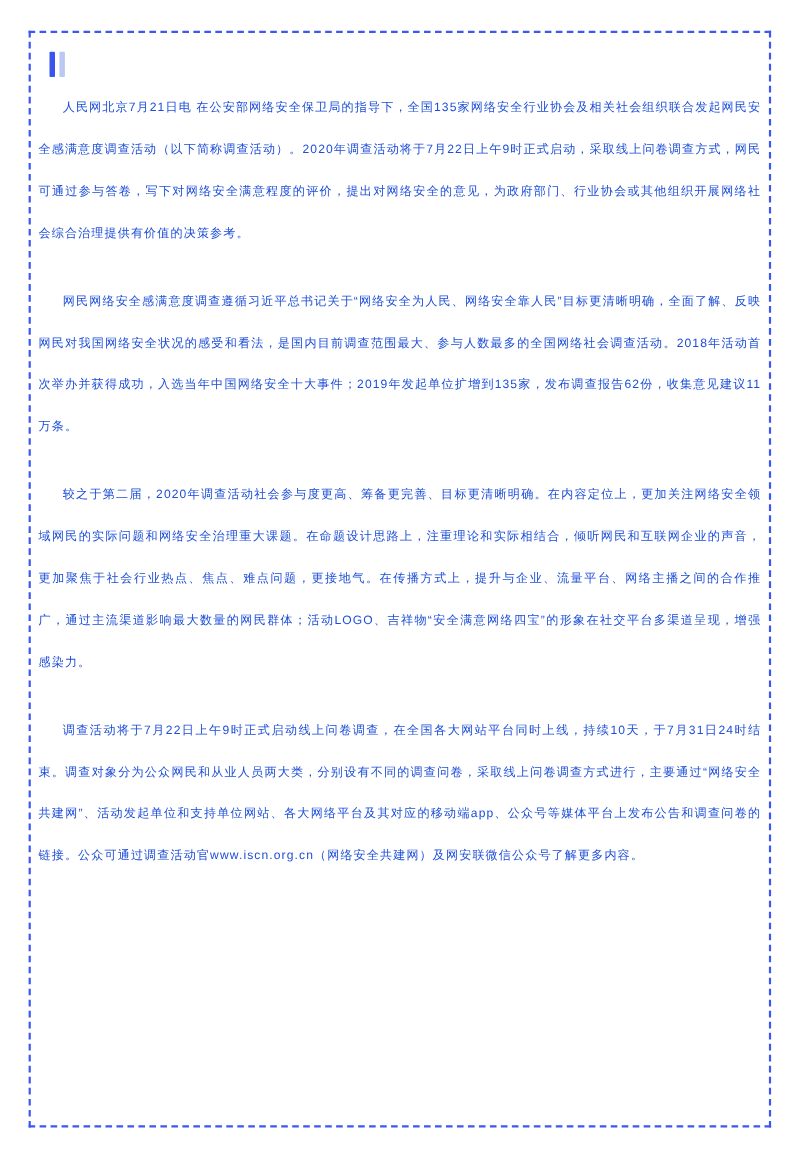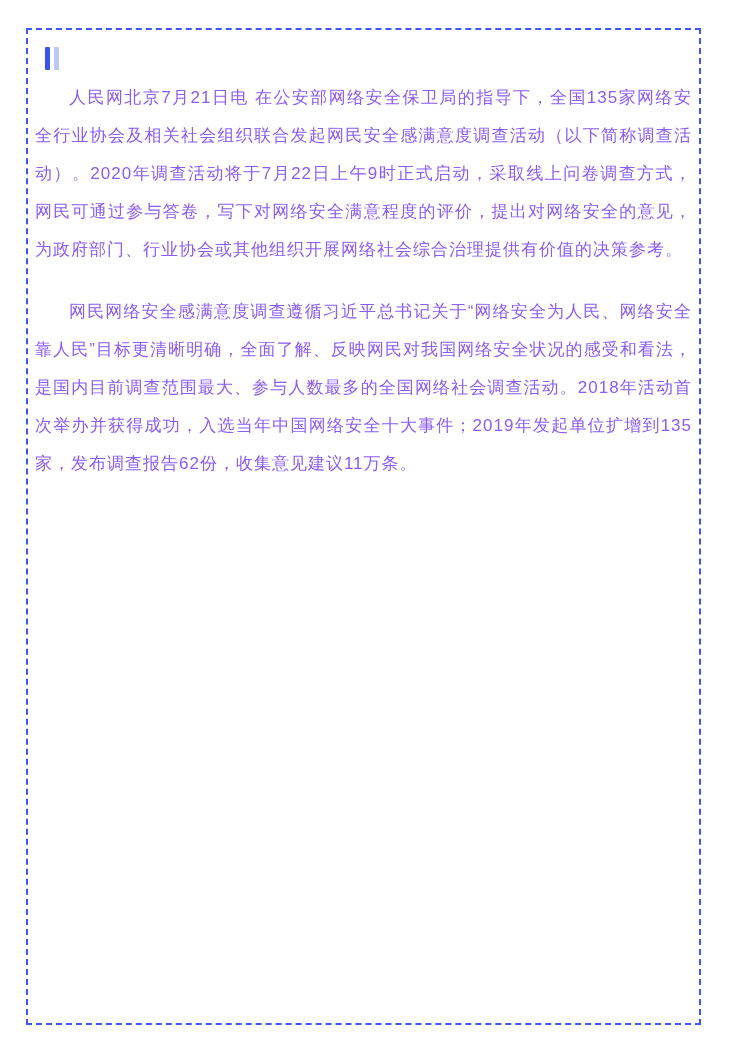--- a/index.html
+++ b/index.html
@@ -35,36 +35,38 @@
   }
   .quote-bars .bar {
     width: 5px;
     height: 23px;
     border-radius: 1px;
   }
   .quote-bars .bar.dark  { background: #3A55EC; }
   .quote-bars .bar.light { background: #BCC8F4; }
   .article p.para {
     margin: 0 0 24px 0;
-    font-size: 17px;
+    font-size: 11px;
     line-height: 38px;
     letter-spacing: 1px;
-    color: #8b5cf6;
+    color: #1d4ed8;
     text-align: justify;
     text-indent: 2em;
   }
   .article p.para.first { margin-top: 9px; }
 </style>
 </head>
 <body>
 
 <div class="viewport">
   <div class="frame">
     <div class="quote-bars">
       <span class="bar dark"></span>
       <span class="bar light"></span>
     </div>
     <div class="article">
       <p class="para first">人民网北京7月21日电 在公安部网络安全保卫局的指导下，全国135家网络安全行业协会及相关社会组织联合发起网民安全感满意度调查活动（以下简称调查活动）。2020年调查活动将于7月22日上午9时正式启动，采取线上问卷调查方式，网民可通过参与答卷，写下对网络安全满意程度的评价，提出对网络安全的意见，为政府部门、行业协会或其他组织开展网络社会综合治理提供有价值的决策参考。</p>
       <p class="para">网民网络安全感满意度调查遵循习近平总书记关于“网络安全为人民、网络安全靠人民”目标更清晰明确，全面了解、反映网民对我国网络安全状况的感受和看法，是国内目前调查范围最大、参与人数最多的全国网络社会调查活动。2018年活动首次举办并获得成功，入选当年中国网络安全十大事件；2019年发起单位扩增到135家，发布调查报告62份，收集意见建议11万条。</p>
+      <p class="para">较之于第二届，2020年调查活动社会参与度更高、筹备更完善、目标更清晰明确。在内容定位上，更加关注网络安全领域网民的实际问题和网络安全治理重大课题。在命题设计思路上，注重理论和实际相结合，倾听网民和互联网企业的声音，更加聚焦于社会行业热点、焦点、难点问题，更接地气。在传播方式上，提升与企业、流量平台、网络主播之间的合作推广，通过主流渠道影响最大数量的网民群体；活动LOGO、吉祥物“安全满意网络四宝”的形象在社交平台多渠道呈现，增强感染力。</p>
+      <p class="para">调查活动将于7月22日上午9时正式启动线上问卷调查，在全国各大网站平台同时上线，持续10天，于7月31日24时结束。调查对象分为公众网民和从业人员两大类，分别设有不同的调查问卷，采取线上问卷调查方式进行，主要通过“网络安全共建网”、活动发起单位和支持单位网站、各大网络平台及其对应的移动端app、公众号等媒体平台上发布公告和调查问卷的链接。公众可通过调查活动官www.iscn.org.cn（网络安全共建网）及网安联微信公众号了解更多内容。</p>
     </div>
   </div>
 </div>
 
 </body></html>

